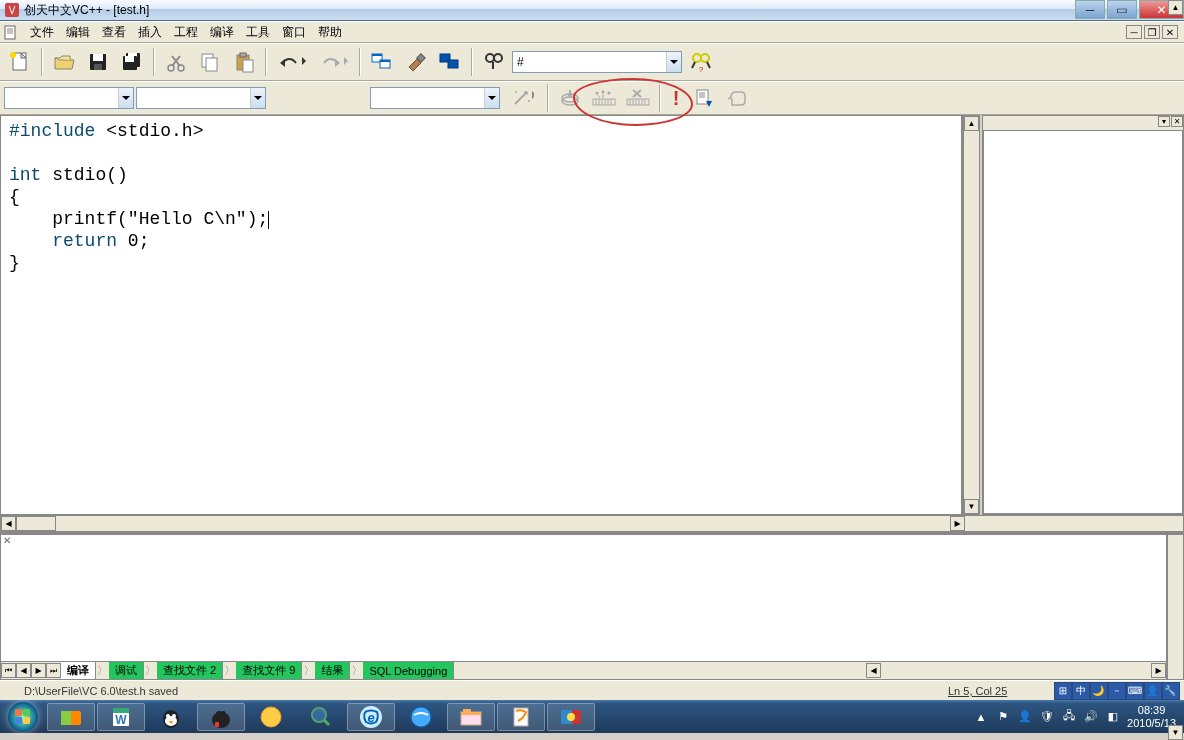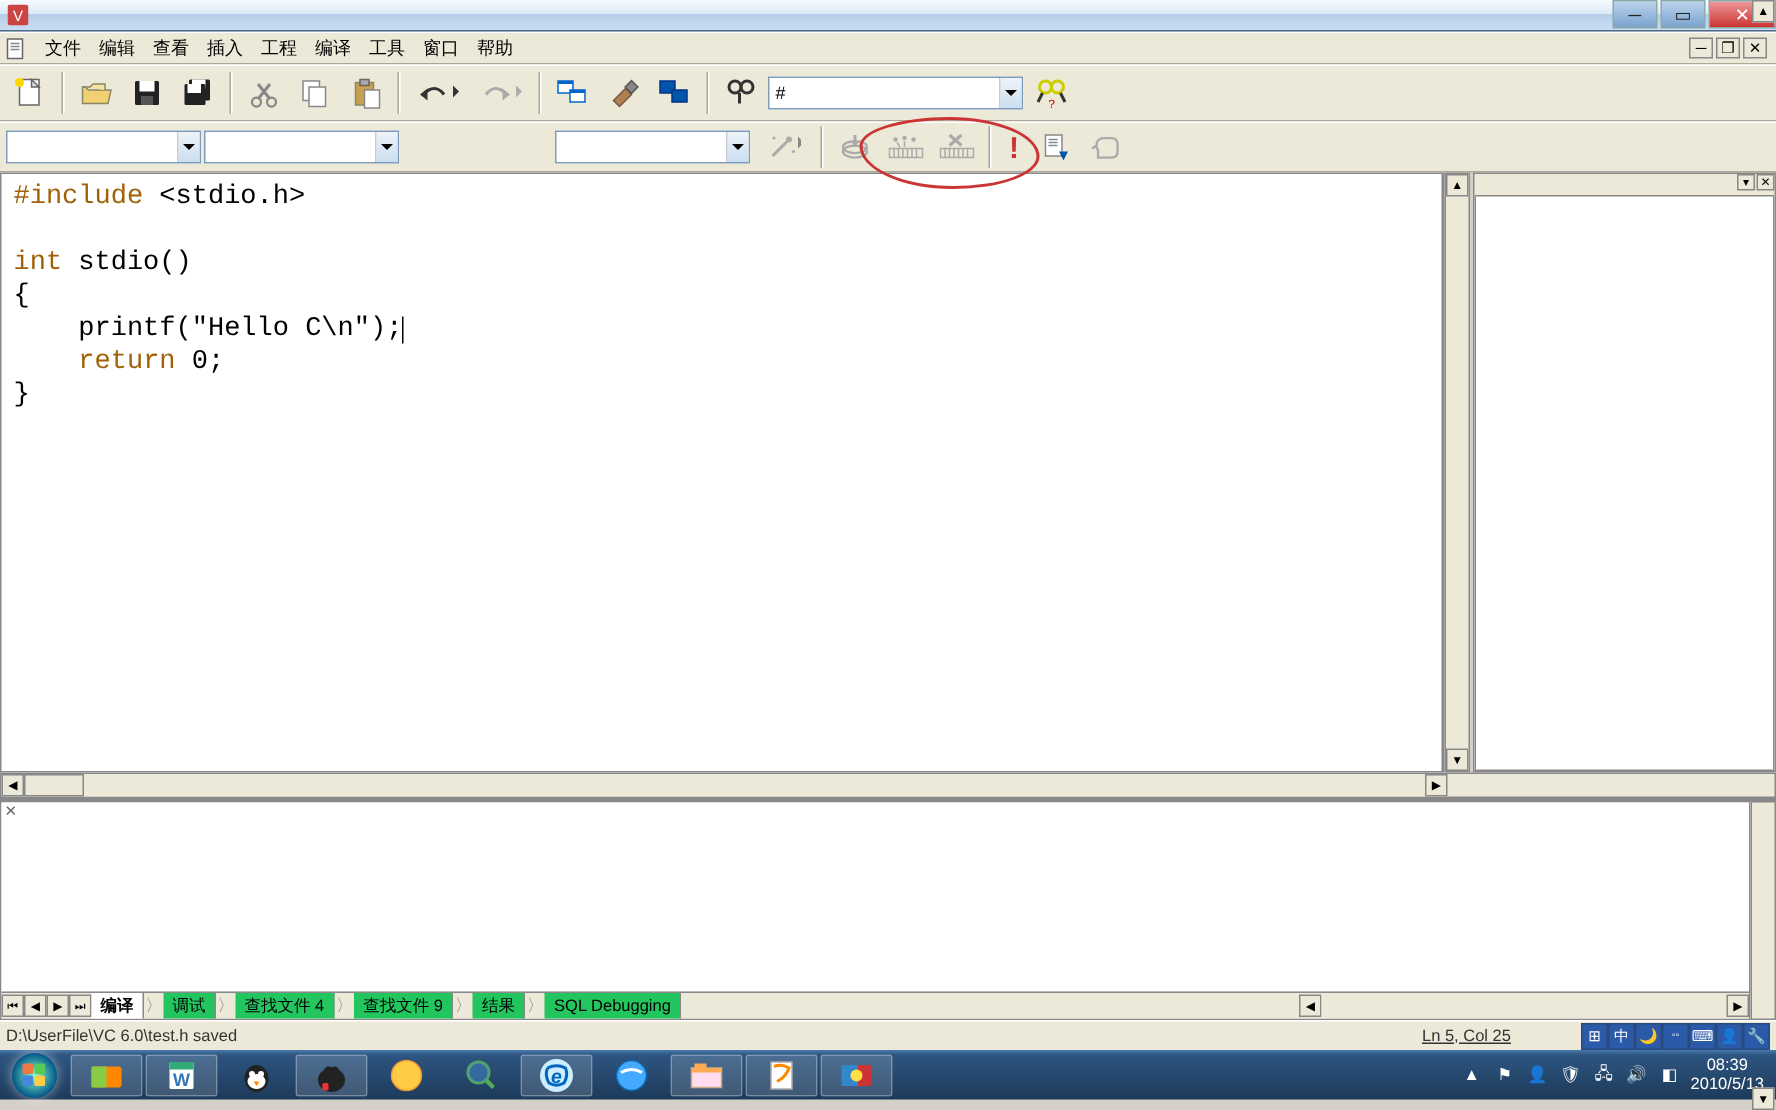--- a/index.html
+++ b/index.html
@@ -27,21 +27,21 @@
 .toolbar-combo { height: 22px; border: 1px solid #7f9db9; background: #fff; display: flex; align-items: center; padding-left: 4px; font-size: 12px; }
 .toolbar-combo .dd { width: 15px; height: 100%; border-left: 1px solid #ccc; display: flex; align-items: center; justify-content: center; background: linear-gradient(to bottom, #eef3fa, #cbdef0); }
 .toolbar-combo .dd::after { content: ""; border: 4px solid transparent; border-top-color: #000; margin-top: 3px; }
 
 .toolbar-second { height: 34px; background: #ece9d8; border-top: 1px solid #fff; border-bottom: 1px solid #aca899; display: flex; align-items: center; padding: 2px 4px; gap: 2px; position: relative; }
 
 .ann-circle { position: absolute; left: 573px; top: -4px; width: 120px; height: 48px; border: 2px solid #c33; border-radius: 50% 50% 48% 52% / 40% 55% 45% 60%; pointer-events: none; z-index: 50; }
 
 .editor-area { display: flex; height: 400px; }
 .code-editor { flex: 1; background: #fff; border: 1px solid #888; border-right: 2px solid #888; padding: 4px 8px; font-family: "NSimSun", "Courier New", monospace; font-size: 18px; line-height: 22px; white-space: pre; position: relative; overflow: hidden; }
-.code-editor .kw { color: #a16207; }
+.code-editor .kw { color: #0c4a6e; }
 .code-editor .str { color: #000; }
 .editor-scroll-v { width: 17px; background: #ece9d8; border: 1px solid #888; position: relative; }
 .scroll-arrow { width: 15px; height: 15px; background: #ece9d8; border: 1px solid #888; display: flex; align-items: center; justify-content: center; font-size: 8px; }
 .scroll-arrow.up { position: absolute; top: 0; }
 .scroll-arrow.down { position: absolute; bottom: 0; }
 
 .right-panel { width: 202px; background: #ece9d8; border: 1px solid #888; margin-left: 2px; position: relative; }
 .right-panel-inner { position: absolute; top: 14px; left: 0; right: 0; bottom: 0; background: #fff; border: 1px solid #888; }
 .panel-ctrl { position: absolute; right: 0; top: 0; display: flex; gap: 1px; }
 .panel-ctrl span { width: 12px; height: 11px; border: 1px solid #888; background: #ece9d8; font-size: 8px; display: flex; align-items: center; justify-content: center; }
@@ -56,21 +56,21 @@
 .output-content { flex: 1; background: #fff; }
 .output-tabs { height: 18px; background: #ece9d8; display: flex; align-items: center; font-size: 11px; border-top: 1px solid #888; }
 .output-tabs .nav-btn { width: 15px; height: 15px; border: 1px solid #888; display: flex; align-items: center; justify-content: center; font-size: 8px; }
 .output-tab { padding: 0 6px; border-right: 1px solid #888; height: 100%; display: flex; align-items: center; background: #fff; }
 .output-tab.inactive { background: #22c55e; }
 .tab-sep { color: #888; padding: 0 1px; }
 .output-hscroll { width: 300px; display: flex; }
 .output-vscroll { width: 17px; background: #ece9d8; border: 1px solid #888; }
 
 .statusbar { height: 20px; background: #ece9d8; border-top: 1px solid #fff; display: flex; align-items: center; padding: 0 4px; font-size: 11px; color: #333; }
-.statusbar .status-text { flex: 1; }
+.statusbar .status-text { flex: 1; margin-left: 20px; }
 .statusbar .pos-text { width: 100px; text-decoration: underline; }
 
 .desktop-bar { position: absolute; right: 0; bottom: 20px; height: 18px; display: flex; gap: 0; }
 .desk-item { width: 18px; height: 18px; background: #3a5a8c; border: 1px solid #2a4a7c; display: flex; align-items: center; justify-content: center; color: #fff; font-size: 10px; }
 
 .taskbar { height: 33px; background: linear-gradient(to bottom, #4a7ab0 0%, #2d5580 10%, #1e3a5a 100%); display: flex; align-items: center; }
 .start-orb { width: 46px; height: 33px; display: flex; align-items: center; justify-content: center; }
 .start-orb svg { filter: drop-shadow(0 0 4px rgba(255,255,255,0.5)); }
 .task-item { width: 48px; height: 28px; margin: 0 1px; border-radius: 2px; display: flex; align-items: center; justify-content: center; }
 .task-item.active { background: rgba(255,255,255,0.15); box-shadow: inset 0 0 0 1px rgba(255,255,255,0.3); }
@@ -85,20 +85,21 @@
 </head>
 <body>
 
 <div class="titlebar">
   <span class="app-icon">
     <svg width="14" height="14">
         <rect width="14" height="14" fill="#c44" rx="2"></rect>
         <text x="7" y="11" text-anchor="middle" fill="#fff" font-size="10">V</text>
       </svg>
   </span>
+  <span class="title-text">创天中文VC++ - [test.h]</span>
   <div class="win-controls">
     <div class="win-btn win-min">─</div>
     <div class="win-btn win-max">▭</div>
     <div class="win-btn win-close">✕</div>
   </div>
 </div>
 
 <div class="menubar">
   <span class="doc-icon">
     <svg width="13" height="15">
@@ -356,21 +357,21 @@
       <div class="nav-btn">⏮</div>
       <div class="nav-btn">◀</div>
       <div class="nav-btn">▶</div>
       <div class="nav-btn">⏭</div>
       <div class="output-tab">
           <b>编译</b>
         </div>
         <span class="tab-sep">〉</span>
       <div class="output-tab inactive">调试</div>
         <span class="tab-sep">〉</span>
-      <div class="output-tab inactive">查找文件 4</div>
+      <div class="output-tab inactive">查找文件 2</div>
         <span class="tab-sep">〉</span>
       <div class="output-tab inactive">查找文件 9</div>
         <span class="tab-sep">〉</span>
       <div class="output-tab inactive">结果</div>
         <span class="tab-sep">〉</span>
       <div class="output-tab inactive">SQL Debugging</div>
       <div style="flex:1"></div>
       <div class="output-hscroll">
         <div class="scroll-arrow">◀</div>
         <div style="flex:1;background:#ece9d8"></div>

